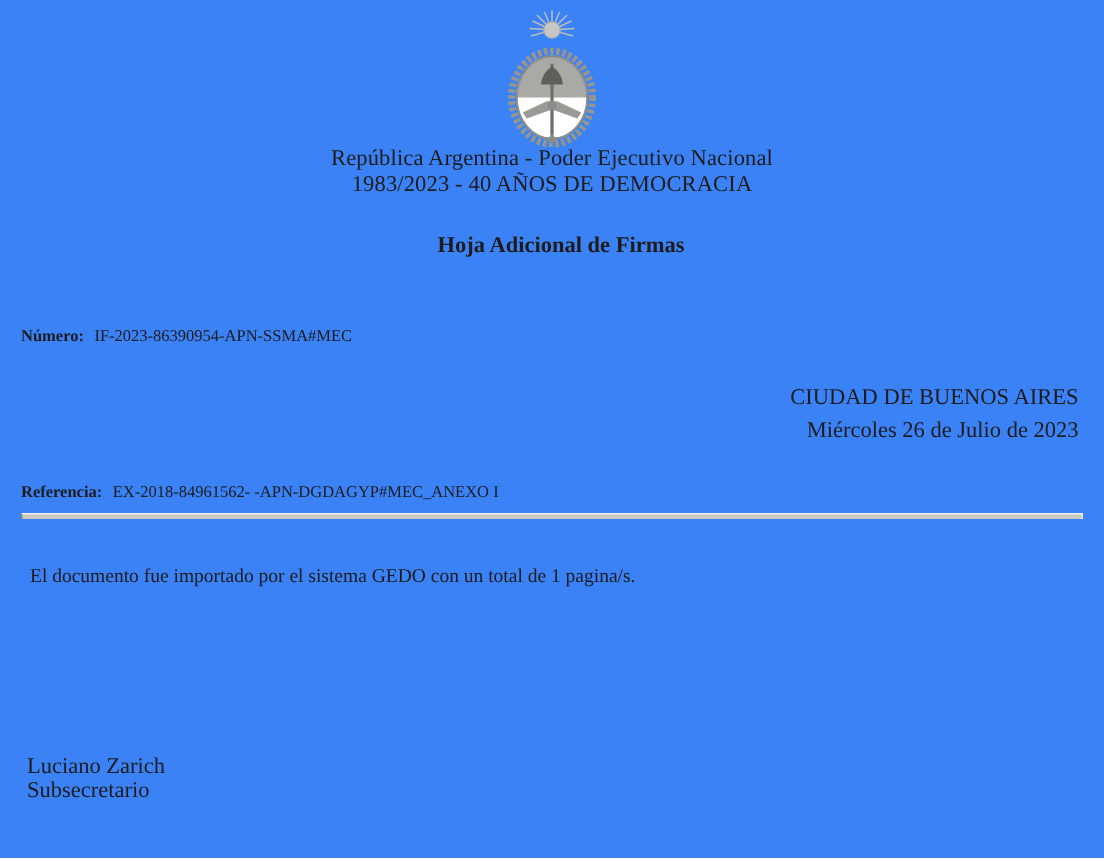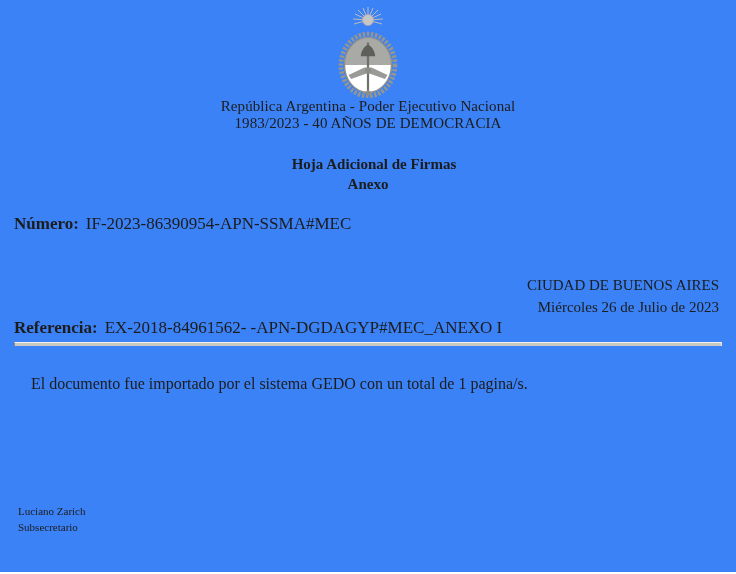--- a/index.html
+++ b/index.html
@@ -16,52 +16,51 @@
   .center-line {
     left: 0; right: 0;
     text-align: center;
     font-size: 15px;
     line-height: 18px;
   }
   .hdr { letter-spacing: 0.1px; }
   .doc-title { font-weight: bold; }
   .field-line {
     left: 14px;
-    font-size: 17px;
+    font-size: 11px;
     line-height: 18px;
     white-space: nowrap;
   }
   .field-label { font-weight: bold; }
   .field-value { margin-left: 7px; }
   .right-line {
     right: 17px;
     left: 0;
     text-align: right;
     font-size: 15px;
     line-height: 18px;
-    margin-top: 20px;
   }
   .divider {
     left: 14px;
     right: 14px;
     height: 3px;
     background: #c9c9c2;
     border-top: 1px solid #f0f0ec;
     border-left: 1px solid #86867f;
     border-right: 1px solid #e7e7e2;
   }
   .body-text {
-    left: 31px;
+    left: 20px;
     right: 14px;
-    font-size: 16px;
+    font-size: 13px;
     line-height: 19px;
   }
   .signature {
     left: 18px;
-    font-size: 11px;
+    font-size: 15px;
     line-height: 15.5px;
   }
   .arms-wrap {
     left: 0; right: 0;
     display: flex;
     justify-content: center;
   }
 </style>
 </head>
 <body>
@@ -100,21 +99,20 @@
       <circle cx="32" cy="64.5" r="3.1" fill="#8c8c88"></circle>
 
       <path d="M28.4,87 l3.6,-3.4 3.6,3.4 -3.6,3.2 z" fill="#8d8d88"></path>
     </svg>
   </div>
 
   <div class="abs center-line hdr" style="top: 97px;">República Argentina - Poder Ejecutivo Nacional</div>
   <div class="abs center-line hdr" style="top: 114px;">1983/2023 - 40 AÑOS DE DEMOCRACIA</div>
 
   <div class="abs center-line doc-title" style="top: 155px; padding-left: 12px;">Hoja Adicional de Firmas</div>
-  <div class="abs center-line doc-title" style="top: 175px;">Anexo</div>
 
   <div class="abs field-line" style="top: 215px;">
     <span class="field-label">Número:</span><span class="field-value">IF-2023-86390954-APN-SSMA#MEC</span>
   </div>
 
   <div class="abs right-line" style="top: 256px;">CIUDAD DE BUENOS AIRES</div>
   <div class="abs right-line" style="top: 278px;">Miércoles 26 de Julio de 2023</div>
 
   <div class="abs field-line" style="top: 319px;">
     <span class="field-label">Referencia:</span><span class="field-value">EX-2018-84961562- -APN-DGDAGYP#MEC_ANEXO I</span>

